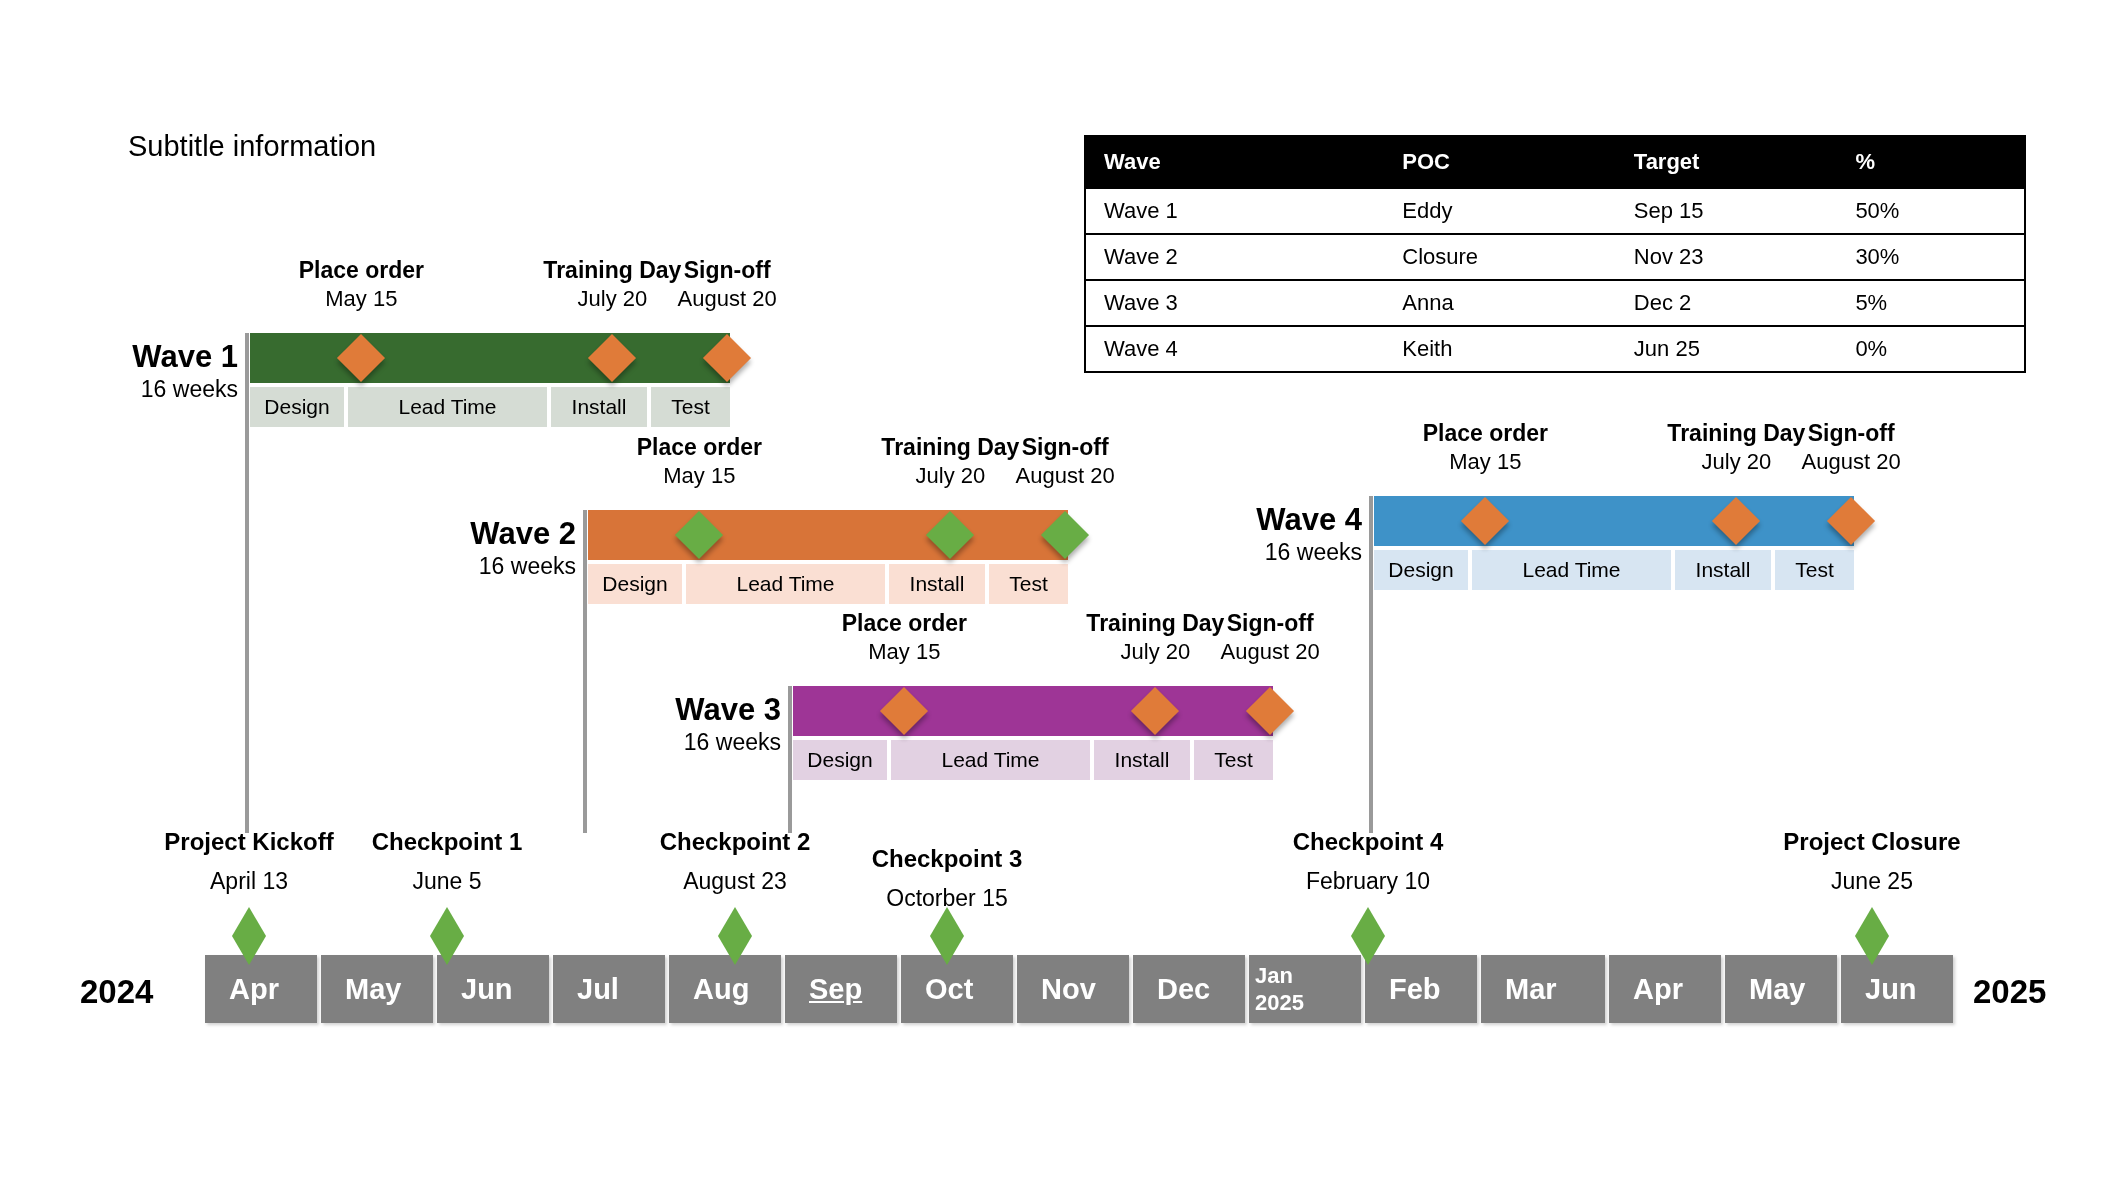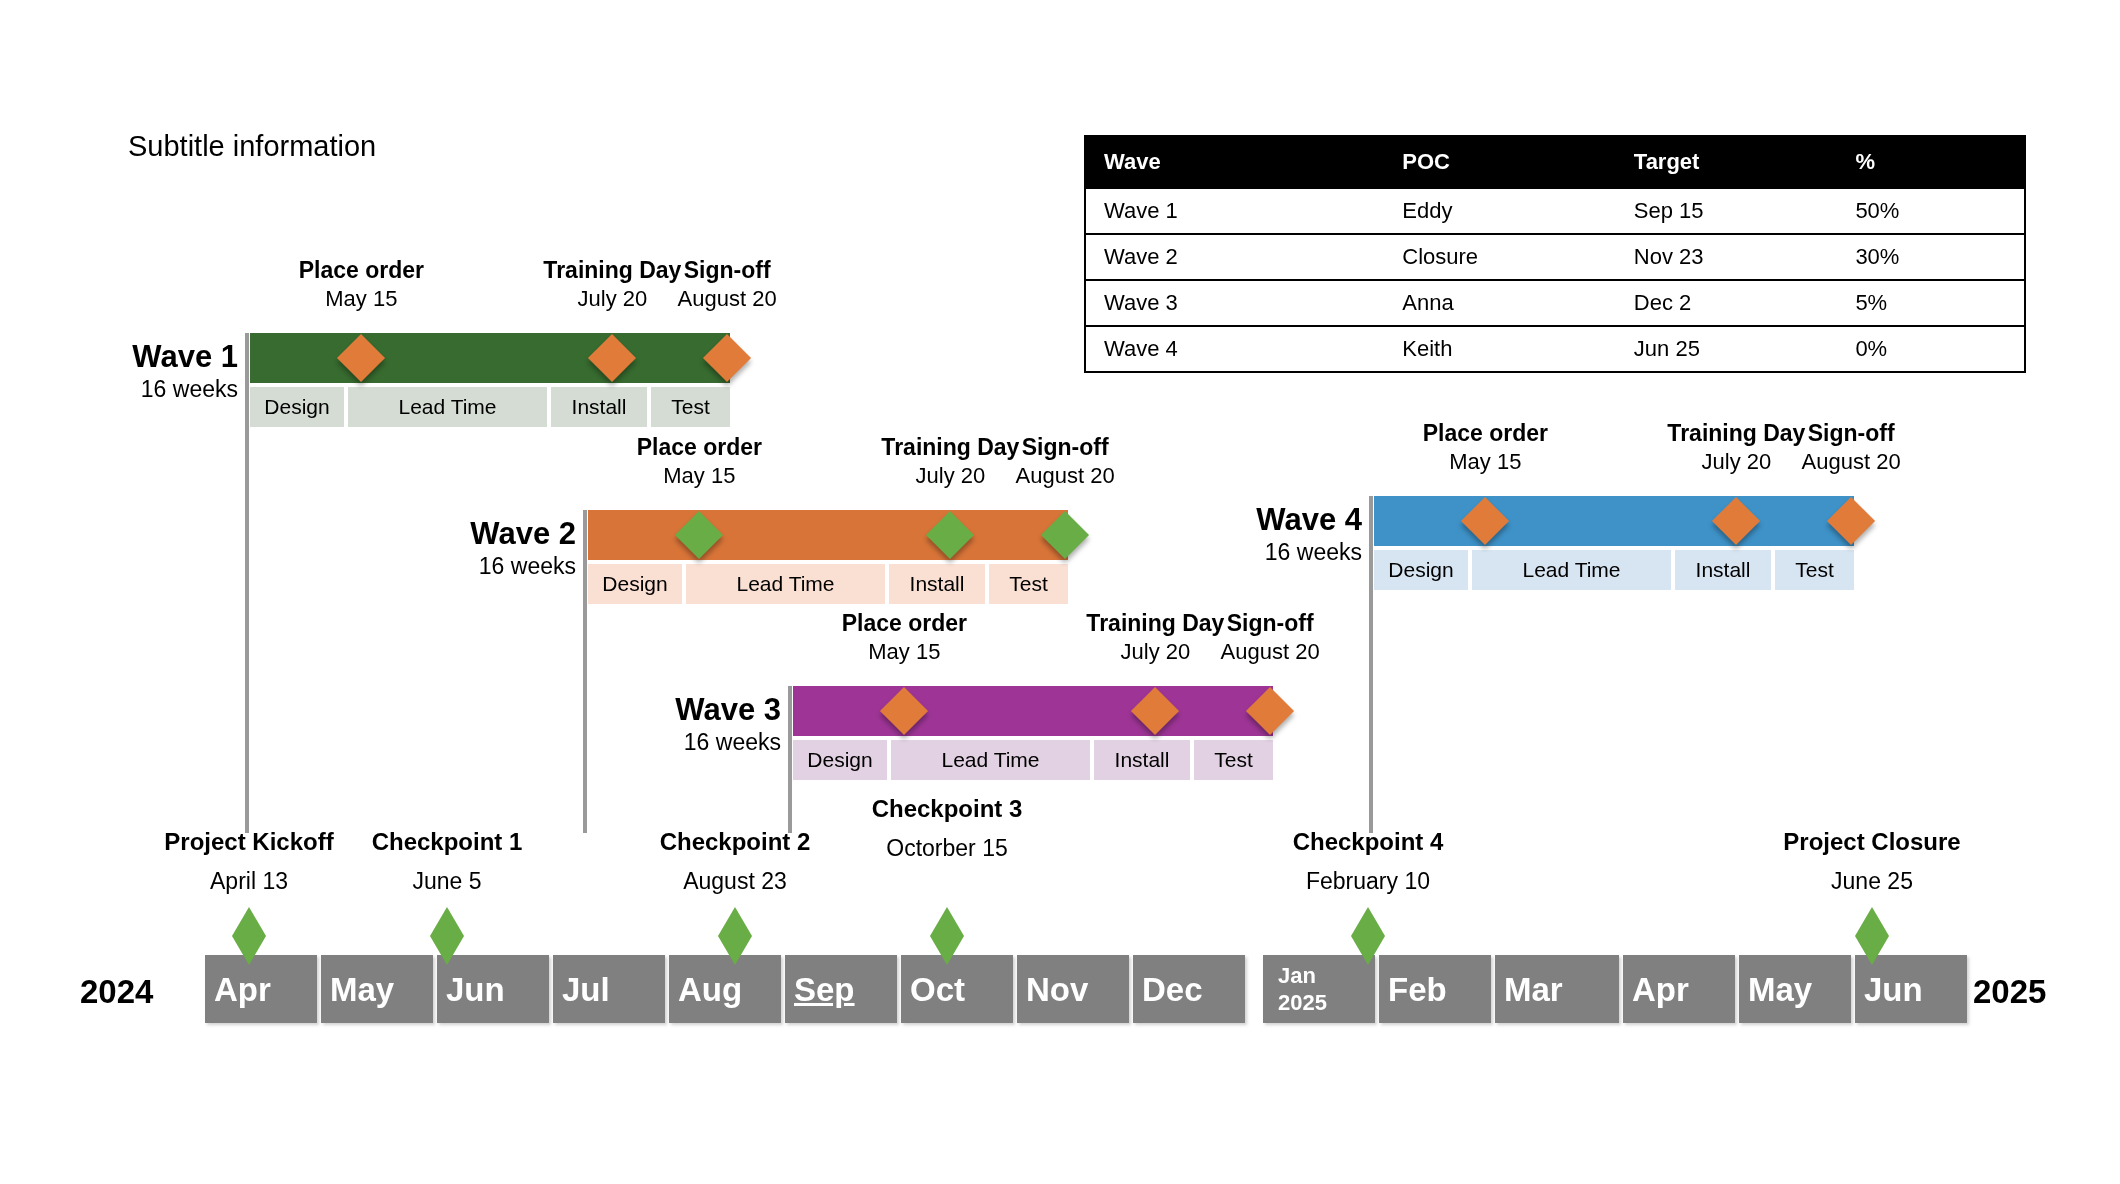--- a/index.html
+++ b/index.html
@@ -88,28 +88,28 @@
 
   
   .tl-year {
     position: absolute; font-size: 33px; font-weight: bold; white-space: nowrap;
   }
   .tl-months {
     position: absolute; display: flex; gap: 4px;
   }
   .tl-month {
     background: #808080; color: #ffffff;
-    font-size: 33px; font-weight: bold;
+    font-size: 29px; font-weight: bold;
     display: flex; align-items: center;
-    padding-left: 9px;
+    padding-left: 24px;
     height: 68px;
     line-height: 1.0;
     box-shadow: 2px 2px 3px rgba(0,0,0,0.18);
   }
-  .tl-month.two-line { font-size: 22px; line-height: 1.25; padding-left: 15px; margin-left: 14px; }
+  .tl-month.two-line { font-size: 22px; line-height: 1.25; padding-left: 6px; }
   .cp-dia {
     position: absolute; width: 34px; height: 58px; left: -17px;
     background: #68ad45;
     clip-path: polygon(50% 0%, 100% 50%, 50% 100%, 0% 50%);
     filter: drop-shadow(3px 3px 4px rgba(0,0,0,0.35));
   }
   .cp-text {
     position: absolute; text-align: center; white-space: nowrap;
     transform: translateX(-50%);
   }
@@ -339,21 +339,21 @@
       <div class="cp-text" style="left: 447px; top: 827px;">
         <span class="ctitle">Checkpoint 1</span>
         <span class="cdate">June 5</span>
       </div>
       <div class="cp-dia" style="background: rgb(104, 173, 69); left: 718px; top: 907px;"></div>
       <div class="cp-text" style="left: 735px; top: 827px;">
         <span class="ctitle">Checkpoint 2</span>
         <span class="cdate">August 23</span>
       </div>
       <div class="cp-dia" style="background: rgb(104, 173, 69); left: 930px; top: 907px;"></div>
-      <div class="cp-text" style="left: 947px; top: 794px;">
+      <div class="cp-text" style="left: 947px; top: 844px;">
         <span class="ctitle">Checkpoint 3</span>
         <span class="cdate">Octorber 15</span>
       </div>
       <div class="cp-dia" style="background: rgb(104, 173, 69); left: 1351px; top: 907px;"></div>
       <div class="cp-text" style="left: 1368px; top: 827px;">
         <span class="ctitle">Checkpoint 4</span>
         <span class="cdate">February 10</span>
       </div>
       <div class="cp-dia" style="background: rgb(104, 173, 69); left: 1855px; top: 907px;"></div>
       <div class="cp-text" style="left: 1872px; top: 827px;">

